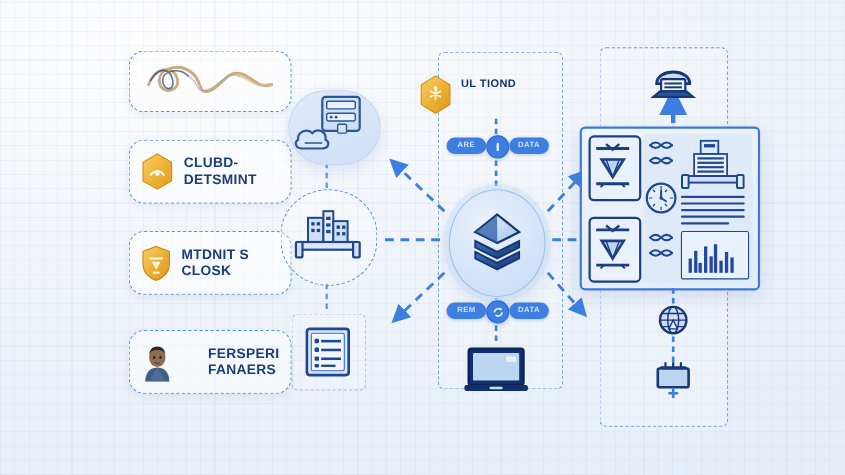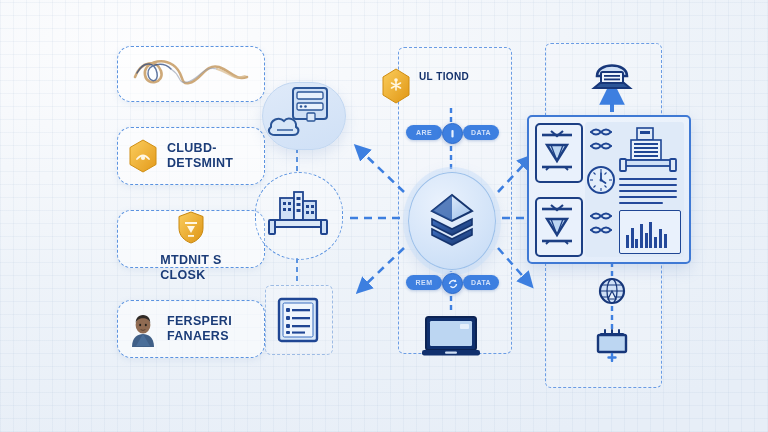--- a/index.html
+++ b/index.html
@@ -134,40 +134,40 @@
           </defs>
         <path d="M15 1 L28 8.5 L28 25.5 L15 33 L2 25.5 L2 8.5 Z" fill="url(#hg1)" stroke="#d08f14" stroke-width="1"></path>
         <path d="M9 20 q6 -7 12 0" fill="none" stroke="#fff8e6" stroke-width="1.8" stroke-linecap="round"></path>
         <circle cx="15" cy="19" r="2.1" fill="#fff8e6"></circle>
       </svg>
     </span>
     <span class="legend-label">CLUBD-
 DETSMINT</span>
   </div>
 
-  <div class="legend-card" style="top:210px;height:58px;flex-direction:column;">
+  <div class="legend-card" style="top:210px;height:58px;">
     <span class="shield">
       <svg width="28" height="33" viewBox="0 0 28 33">
         <defs>
             <linearGradient id="sg1" x1="0" y1="0" x2="1" y2="1">
           <stop offset="0" stop-color="#fbcd5d"></stop>
               <stop offset="1" stop-color="#dd9415"></stop>
         </linearGradient>
           </defs>
         <path d="M14 1 L26 5.5 V17 C26 25 20 30 14 32 C8 30 2 25 2 17 V5.5 Z" fill="url(#sg1)" stroke="#c9880f" stroke-width="1"></path>
         <rect x="8" y="11" width="12" height="2" fill="#fff6e3"></rect>
         <path d="M10 15 L14 22 L18 15 Z" fill="#fff6e3"></path>
         <rect x="11" y="24" width="6" height="1.8" fill="#fff6e3"></rect>
       </svg>
     </span>
     <span class="legend-label">MTDNIT S
 CLOSK</span>
   </div>
 
-  <div class="legend-card" style="top:300px;height:58px;">
+  <div class="legend-card" style="top:300px;height:58px;justify-content:space-between;">
     <span class="avatar">
       <svg width="30" height="34" viewBox="0 0 30 34">
         <path d="M4 34 C4 24 10 21 15 21 C20 21 26 24 26 34 Z" fill="#3f5f87"></path>
         <path d="M8 33 L15 21 L22 33 Z" fill="#547aa8" opacity=".55"></path>
         <ellipse cx="15" cy="12" rx="7.4" ry="8.6" fill="#8f6b52"></ellipse>
         <path d="M7.8 10 C8.5 3.5 21.5 3.5 22.2 10 C22.6 6 20 2 15 2 C10 2 7.4 6 7.8 10 Z" fill="#2f2a26"></path>
         <ellipse cx="12.2" cy="12" rx="1" ry="1.3" fill="#24201c"></ellipse>
         <ellipse cx="17.8" cy="12" rx="1" ry="1.3" fill="#24201c"></ellipse>
         <path d="M12.6 16.6 q2.4 1.6 4.8 0" fill="none" stroke="#5d4435" stroke-width="1"></path>
       </svg>

